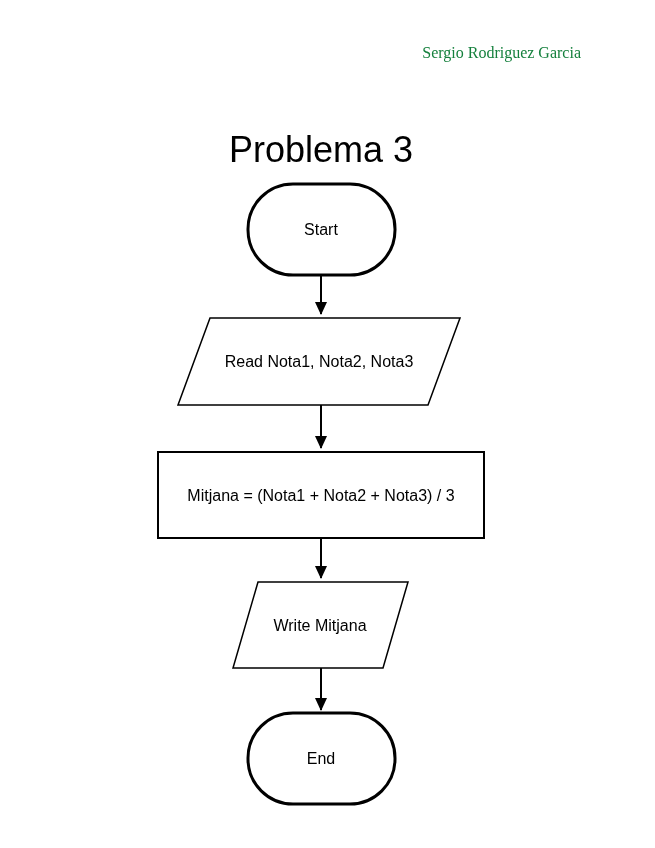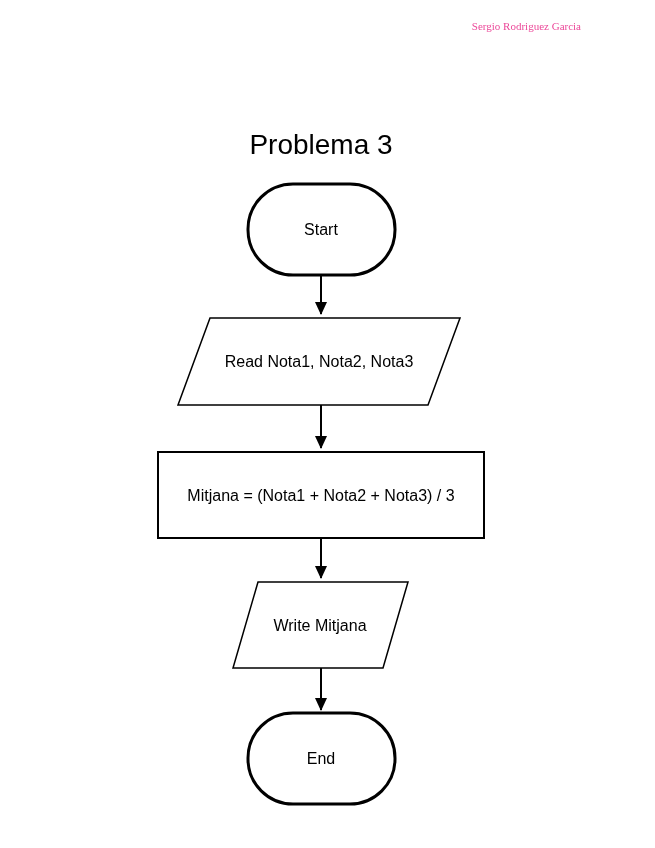--- a/index.html
+++ b/index.html
@@ -10,34 +10,34 @@
   .page {
     position: relative;
     width: 655px;
     height: 848px;
     background: #ffffff;
     overflow: hidden;
     font-family: "Liberation Sans", sans-serif;
   }
   .author {
     position: absolute;
-    top: 20px;
+    top: 44px;
     right: 74px;
     font-family: "Liberation Serif", serif;
-    font-size: 11px;
-    color: #ec4899;
+    font-size: 16px;
+    color: #15803d;
     white-space: nowrap;
   }
   .title {
     position: absolute;
     top: 129px;
     left: 0;
     width: 642px;
     text-align: center;
-    font-size: 28px;
+    font-size: 36px;
     color: #000000;
     white-space: nowrap;
   }
   svg.flow {
     position: absolute;
     top: 0;
     left: 0;
   }
   .shape {
     fill: #ffffff;

